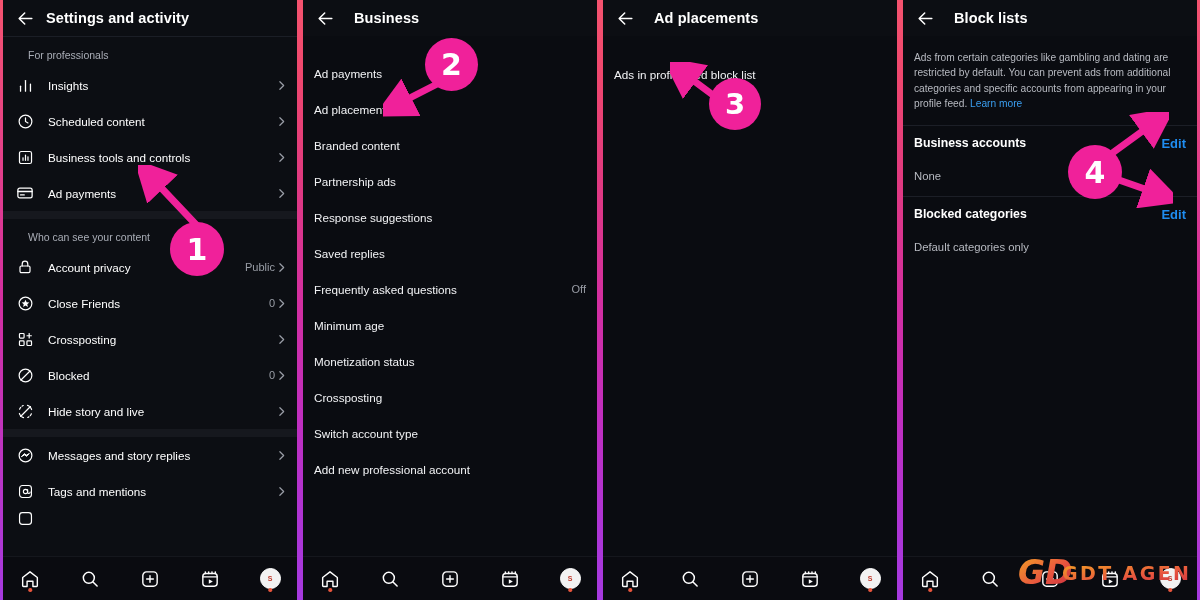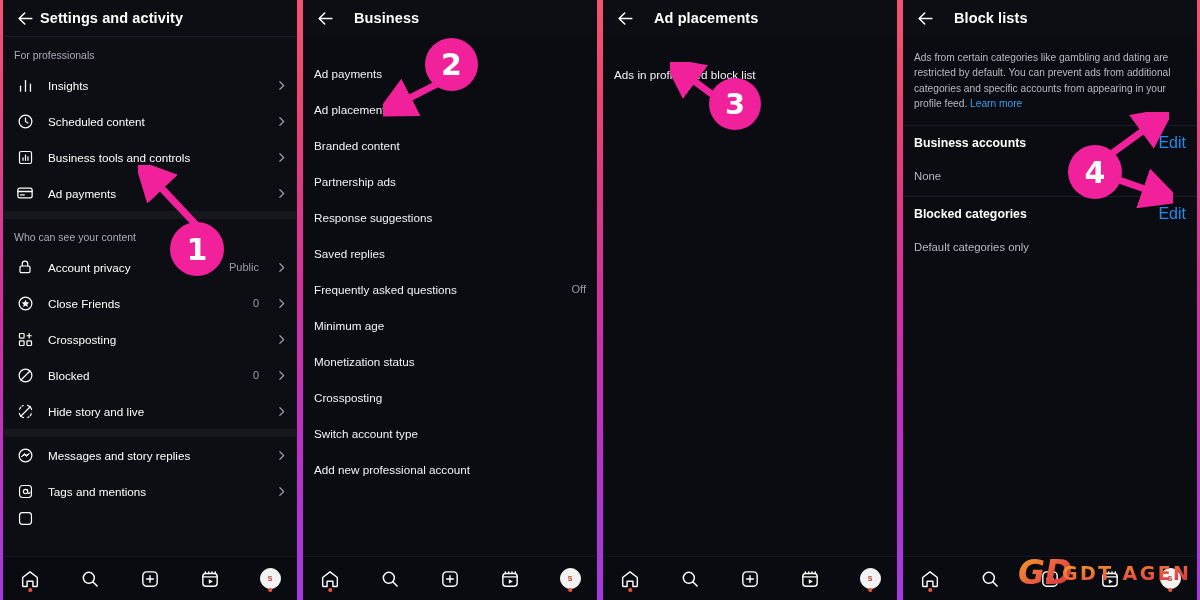--- a/index.html
+++ b/index.html
@@ -30,46 +30,46 @@
   .divider.d3 { left:897px; }
   .edge-left { position:absolute; left:0; top:0; width:3px; height:600px; z-index:40;
     background:linear-gradient(to bottom,#f5536f 0%,#d32fa0 50%,#a63ae0 100%); }
   .edge-right { position:absolute; right:0; top:0; width:3px; height:600px; z-index:40;
     background:linear-gradient(to bottom,#f5536f 0%,#d32fa0 50%,#a63ae0 100%); }
 
   
   .hdr { display:flex; align-items:center; height:36px; padding:0 0 0 12px; background:#0c0e13; }
   .hdr .back { width:26px; height:26px; display:flex; align-items:center; justify-content:center; color:#fff; }
   .hdr .title { font-size:14.5px; font-weight:700; letter-spacing:.1px; margin-left:16px; color:#fff; }
-  .p1 .hdr .title { margin-left:2px; }
+  .p1 .hdr .title { margin-left:8px; }
   .hdr-rule { height:1px; background:#1b1e26; }
 
   
-  .sec-label { font-size:10.5px; color:#a9adb6; padding:12px 14px 6px 14px; }
+  .sec-label { font-size:10.5px; color:#a9adb6; padding:12px 14px 6px 28px; }
   .sec-band { height:8px; background:#16181e; }
 
   
   .row { display:flex; align-items:center; height:36px; padding:0 12px 0 14px; }
   .row .ico { width:22px; height:22px; flex:0 0 22px; display:flex; align-items:center; justify-content:center; color:#fff; }
   .row .lbl { font-size:11.7px; color:#fff; margin-left:12px; flex:1; white-space:nowrap; }
-  .row .val { font-size:11px; color:#9a9ea7; margin-right:16px; }
+  .row .val { font-size:11px; color:#9a9ea7; margin-right:0; }
   .row .chev { color:#9a9ea7; display:flex; align-items:center; }
 
   
   .prow { display:flex; align-items:center; height:36px; padding:0 14px; }
   .prow .lbl { font-size:11.7px; color:#f2f3f5; flex:1; white-space:nowrap; }
   .prow .val { font-size:11px; color:#9a9ea7;margin-left:28px; }
 
   
   .desc { font-size:10.2px; line-height:1.5; color:#b7bac1; padding:14px 14px 0 14px; }
   .desc .lnk { color:#3a9ef0; }
   .p4rule { height:1px; background:#1c1f27; margin-top:14px; }
   .p4row { display:flex; align-items:center; justify-content:space-between; height:34px; padding:0 14px; }
   .p4row .h { font-size:12.3px; font-weight:700; color:#fff; }
-  .p4row .edit { font-size:16px; font-weight:400; color:#1f8df0; }
+  .p4row .edit { font-size:13px; font-weight:700; color:#1f8df0; }
   .p4sub { font-size:11.3px; color:#b7bac1; padding:10px 14px 14px 14px; }
 
   
   .nav { position:absolute; left:0; bottom:0; width:300px; height:44px;
          background:#0a0b10; display:flex; align-items:center; justify-content:space-around;
          border-top:1px solid #15171d; z-index:20; }
   .nav .nico { width:26px; height:26px; display:flex; align-items:center; justify-content:center; color:#fff; position:relative; }
   .nav .dot { position:absolute; width:3.5px; height:3.5px; border-radius:50%; background:#e8553c; bottom:0px; left:50%; transform:translateX(-50%); }
   .avatar { width:21px; height:21px; border-radius:50%; background:#f2f2f2; border:1.5px solid #fff;
             display:flex; align-items:center; justify-content:center; overflow:hidden; position:relative; }

